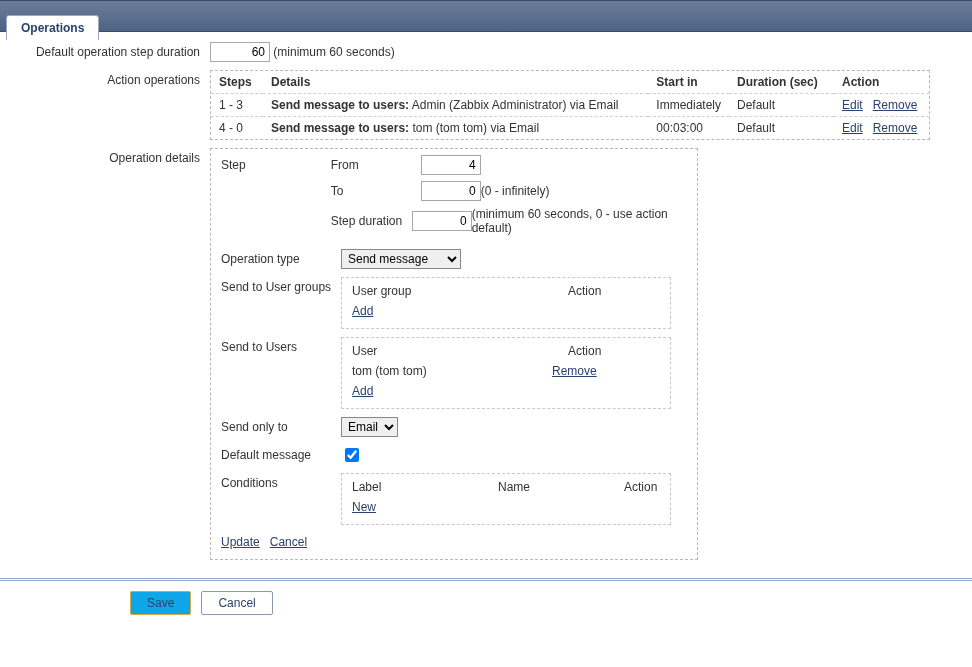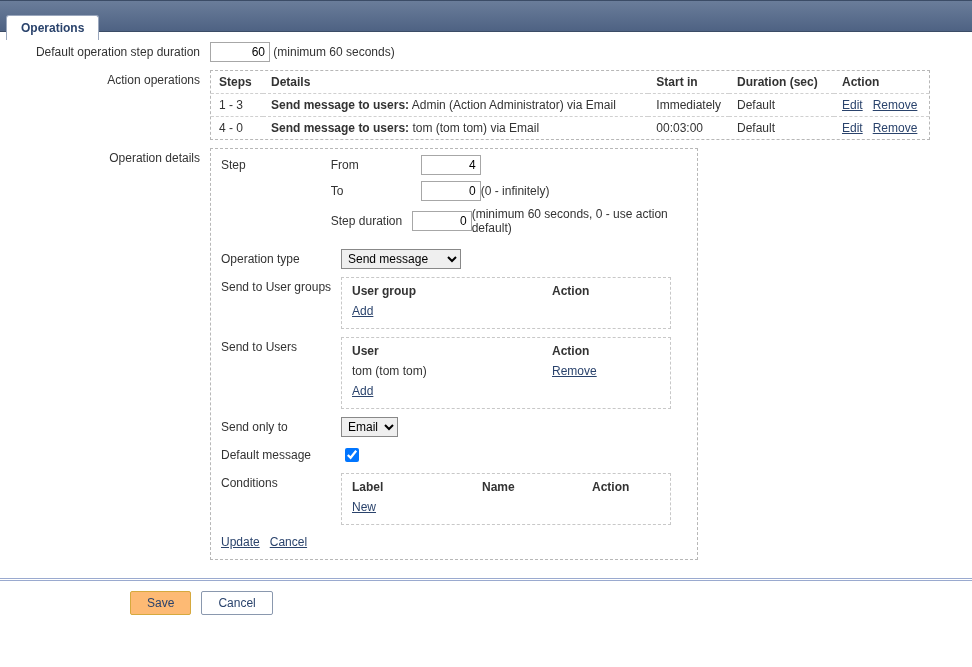--- a/index.html
+++ b/index.html
@@ -113,22 +113,23 @@
     font-size: 12px;
     padding: 1px 2px;
   }
   .inner-box {
     border: 1px dashed #c8c8c8;
     width: 330px;
     padding: 6px 10px 10px 10px;
   }
   .inner-box .hdr {
     display: flex;
-    font-weight: bold;
+    font-weight: normal;
     margin-bottom: 6px;
+    gap: 16px;
   }
   .inner-box .col1 { flex: 0 0 200px; }
   .inner-box .col2 { flex: 1; }
   .inner-box .brow {
     display: flex;
     margin-bottom: 6px;
   }
   .bottom-links {
     margin-top: 10px;
   }
@@ -144,21 +145,21 @@
     background: #ffffff;
     color: #2a436c;
     font-family: inherit;
     font-size: 12px;
     padding: 4px 16px;
     border-radius: 2px;
     cursor: pointer;
   }
   button.btn.primary {
     border: 1px solid #d6a93e;
-    background: #fdba74;
+    background: #0ea5e9;
   }
   input[type=checkbox] {
     width: 14px;
     height: 14px;
   }
 </style>
 </head>
 <body>
 
 <div class="topbar">
@@ -183,21 +184,21 @@
           <tbody>
               <tr>
             <th style="width:52px">Steps</th>
             <th>Details</th>
             <th style="width:80px">Start in</th>
             <th style="width:105px">Duration (sec)</th>
             <th style="width:95px">Action</th>
           </tr>
           <tr class="ops-sep">
             <td>1 - 3</td>
-            <td><b>Send message to users:</b><span> Admin (Action Administrator) via Email</span></td>
+            <td><b>Send message to users:</b><span> Admin (Zabbix Administrator) via Email</span></td>
             <td>Immediately</td>
             <td>Default</td>
             <td>
               <span class="link">Edit</span>&nbsp;&nbsp;
               <span class="link">Remove</span>
             </td>
           </tr>
           <tr class="ops-sep">
             <td>4 - 0</td>
             <td><b>Send message to users:</b><span> tom (tom tom) via Email</span></td>

